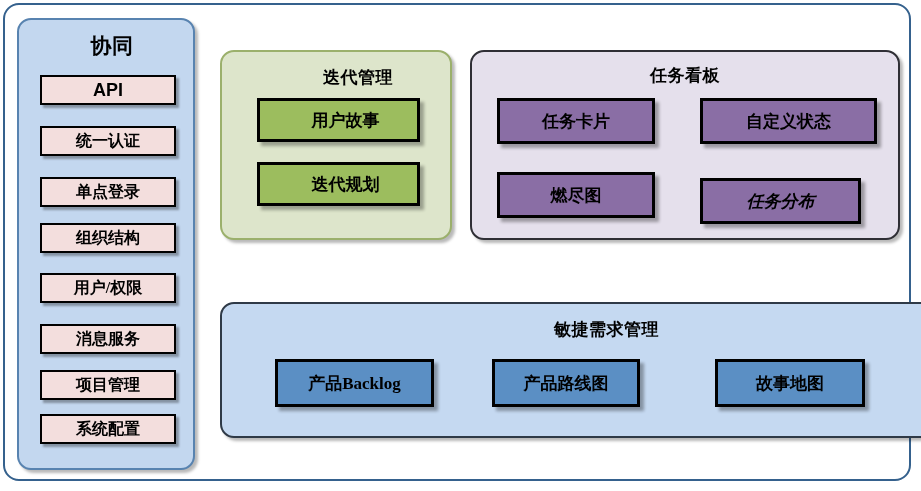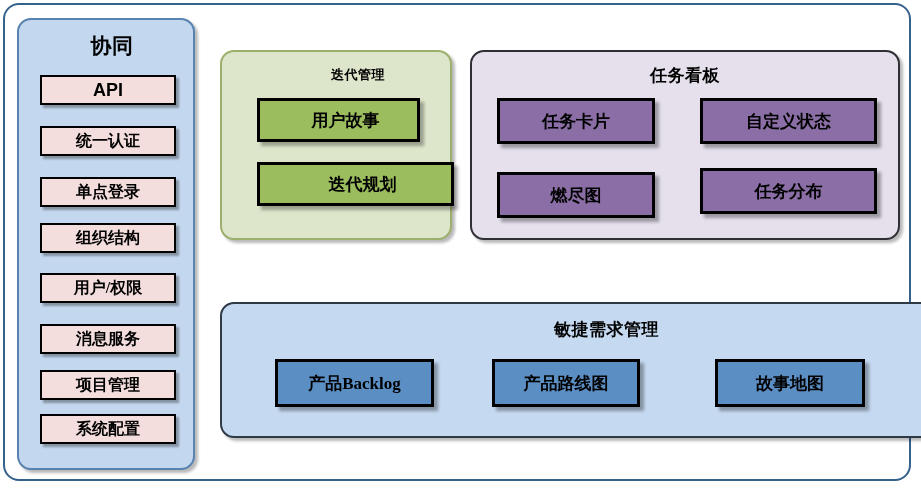--- a/index.html
+++ b/index.html
@@ -86,21 +86,21 @@
   #iteration-panel {
     left: 215px;
     top: 45px;
     width: 232px;
     height: 190px;
     background: #dde5cb;
     border: 2px solid #9bb06c;
   }
   #iteration-panel .panel-title {
     top: 14px;
-    font-size: 13px;
+    font-size: 17px;
     padding-left: 44px;
   }
   .green-card {
     position: absolute;
     box-sizing: border-box;
     background: #9cbd5e;
     border: 3px solid #000000;
     box-shadow: 4px 4px 3px rgba(0,0,0,0.3);
     display: flex;
     align-items: center;
@@ -186,30 +186,30 @@
     <div class="side-item" style="top:253px">用户/权限</div>
     <div class="side-item" style="top:304px">消息服务</div>
     <div class="side-item" style="top:350px">项目管理</div>
     <div class="side-item" style="top:394px">系统配置</div>
   </div>
 
   <div class="panel" id="iteration-panel">
     <div class="panel-title">迭代管理</div>
 
     <div class="green-card" style="left:35px; top:46px;  width:163px; height:44px;">用户故事</div>
-    <div class="green-card" style="left:35px; top:110px; width:197px; height:44px;">迭代规划</div>
+    <div class="green-card" style="left:35px; top:110px; width:163px; height:44px;">迭代规划</div>
   </div>
 
   <div class="panel" id="taskboard-panel">
     <div class="panel-title">任务看板</div>
 
     <div class="purple-card" style="left:25px;  top:46px;  width:158px; height:46px;">任务卡片</div>
     <div class="purple-card" style="left:228px; top:46px;  width:177px; height:46px;">自定义状态</div>
     <div class="purple-card" style="left:25px;  top:120px; width:158px; height:46px;">燃尽图</div>
-    <div class="purple-card" style="left:228px; top:116px; width:177px; height:46px;">任务分布</div>
+    <div class="purple-card" style="left:228px; top:126px; width:161px; height:46px;font-style:italic;">任务分布</div>
   </div>
 
   <div class="panel" id="agile-panel">
     <div class="panel-title">敏捷需求管理</div>
 
     <div class="blue-card" style="left:53px;  width:159px;">产品Backlog</div>
     <div class="blue-card" style="left:270px; width:148px;">产品路线图</div>
     <div class="blue-card" style="left:493px; width:150px;">故事地图</div>
   </div>
 

